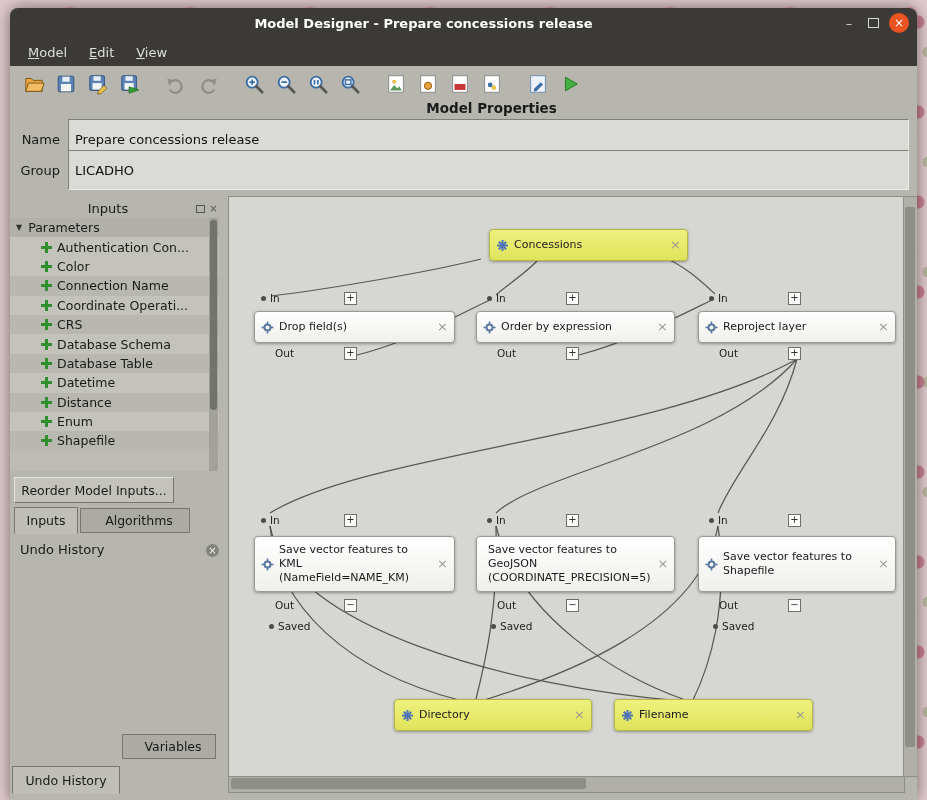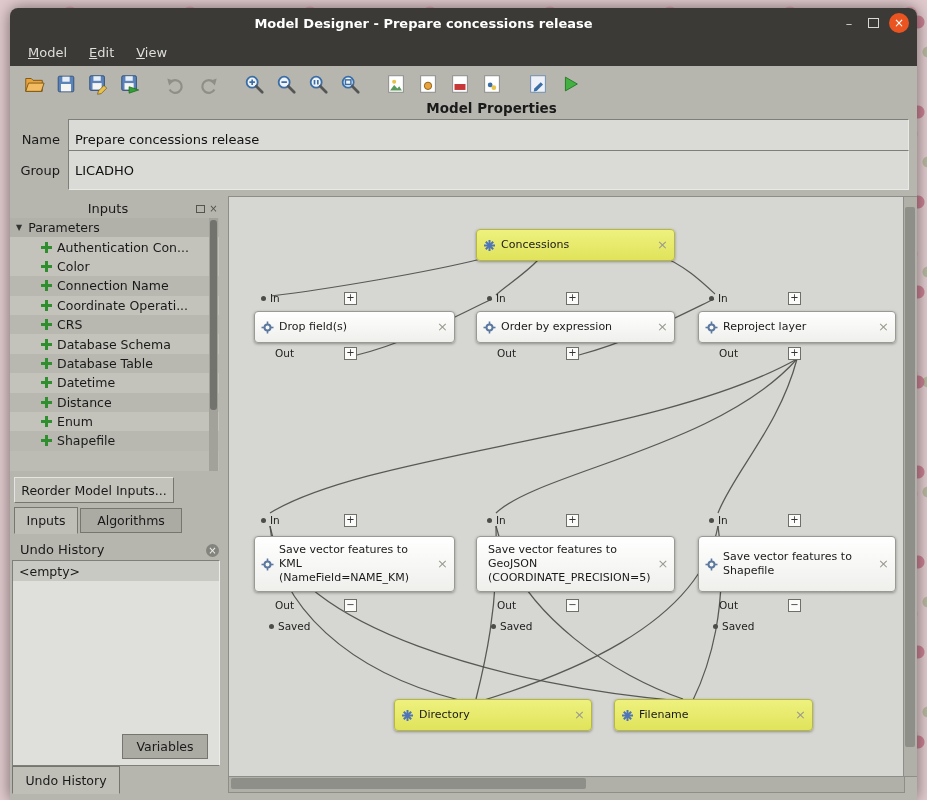--- a/index.html
+++ b/index.html
@@ -54,21 +54,21 @@
   .tree-row.odd{background:#b8b8b0;}
   .tree-row.root{background:#b1b1a9;padding-left:6px;gap:6px;}
   .tree-caret{font-size:8px;color:#333;}
   .tree-scroll{position:absolute;left:199px;top:210px;width:9px;height:253px;background:#a2a29a;}
   .tree-thumb{position:absolute;left:1px;top:2px;width:7px;height:190px;background:#73736e;border-radius:3px;}
   .btn{position:absolute;background:#c3c3bb;border:1px solid #76766f;border-top-color:#e4e4e0;
     border-left-color:#e4e4e0;font-size:12.5px;display:flex;align-items:center;justify-content:center;}
   .tab{position:absolute;border:1px solid #76766f;font-size:12.5px;display:flex;
     align-items:center;justify-content:center;}
   .tab.active{background:#bfbfb7;border-bottom-color:#bfbfb7;}
-  .tab.inactive{background:#abaaa3;}
+  .tab.inactive{background:#abaaa3;padding-left:8px;}
   .undo-list{position:absolute;left:2px;top:552px;width:206px;height:204px;background:#dfdfdb;
     border:1px solid #7f7f79;border-bottom-color:#ececе8;border-right-color:#ecece8;}
   .undo-empty{height:20px;background:#c9c9c3;font-size:12.5px;display:flex;align-items:center;
     padding-left:6px;}
   
   .canvas{position:absolute;left:218px;top:188px;width:675px;height:579px;background:#d6d6d2;
     border:1px solid #8e8e88;overflow:hidden;}
   .edges{position:absolute;left:0;top:0;z-index:1;}
   .edges path{stroke:#4a4a46;stroke-width:1.25;fill:none;opacity:.9;}
   .node{position:absolute;z-index:2;border-radius:4px;display:flex;align-items:center;
@@ -326,23 +326,20 @@
       <div class="tree-thumb"></div>
     </div>
 
   <div class="btn" style="left:4px;top:469px;width:158px;height:24px;">Reorder Model Inputs...</div>
 
   <div class="tab active" style="left:4px;top:499px;width:62px;height:25px;">Inputs</div>
   <div class="tab inactive" style="left:70px;top:500px;width:100px;height:23px;">Algorithms</div>
 
   <div class="dock-title" style="left:10px;top:534px;">Undo History</div>
   <div class="dock-mini-btn" style="left:196px;top:536px;width:13px;height:13px;background:#84847e;border-radius:50%;color:#f0f0ec;line-height:13px;">×</div>
-  <div class="undo-list">
-    <div class="undo-empty">&lt;empty&gt;</div>
-  </div>
   <div class="tab active" style="left:2px;top:758px;width:106px;height:26px;">Undo History</div>
   <div class="tab inactive" style="left:112px;top:726px;width:84px;height:23px;">Variables</div>
 
   <div class="canvas">
     <svg class="edges" width="675" height="579">
       <path d="M252 62 C 200 75, 100 92, 42 99"></path>
       <path d="M310 62 C 295 78, 275 90, 267 98"></path>
       <path d="M430 58 C 455 68, 472 84, 486 97"></path>
       <path d="M128 158 C 180 145, 225 120, 263 102"></path>
       <path d="M350 158 C 400 145, 448 120, 485 102"></path>
@@ -350,21 +347,21 @@
       <path d="M568 162 C 490 250, 310 275, 267 316"></path>
       <path d="M568 162 C 550 230, 505 275, 489 316"></path>
       <path d="M41 329 C 48 410, 120 475, 230 503"></path>
       <path d="M267 329 C 270 410, 255 470, 247 502"></path>
       <path d="M489 329 C 470 430, 330 480, 252 504"></path>
       <path d="M41 329 C 60 430, 280 490, 452 504"></path>
       <path d="M267 329 C 290 420, 390 480, 454 502"></path>
       <path d="M489 329 C 500 410, 480 470, 464 503"></path>
     </svg>
 
-    <div class="node input" style="left:247px;top:32px;width:185px;height:30px;">
+    <div class="node input" style="left:260px;top:32px;width:185px;height:30px;">
       <svg width="13" height="13" viewBox="0 0 13 13">
           <g stroke="#4f74b8" stroke-width="2">
             <line x1="6.5" y1="1" x2="6.5" y2="12"></line>
             <line x1="1" y1="6.5" x2="12" y2="6.5"></line>
             <line x1="2.8" y1="2.8" x2="10.2" y2="10.2"></line>
             <line x1="10.2" y1="2.8" x2="2.8" y2="10.2"></line>
           </g>
         </svg>
       <span class="label">Concessions</span>
       <span class="collapse">×</span>

